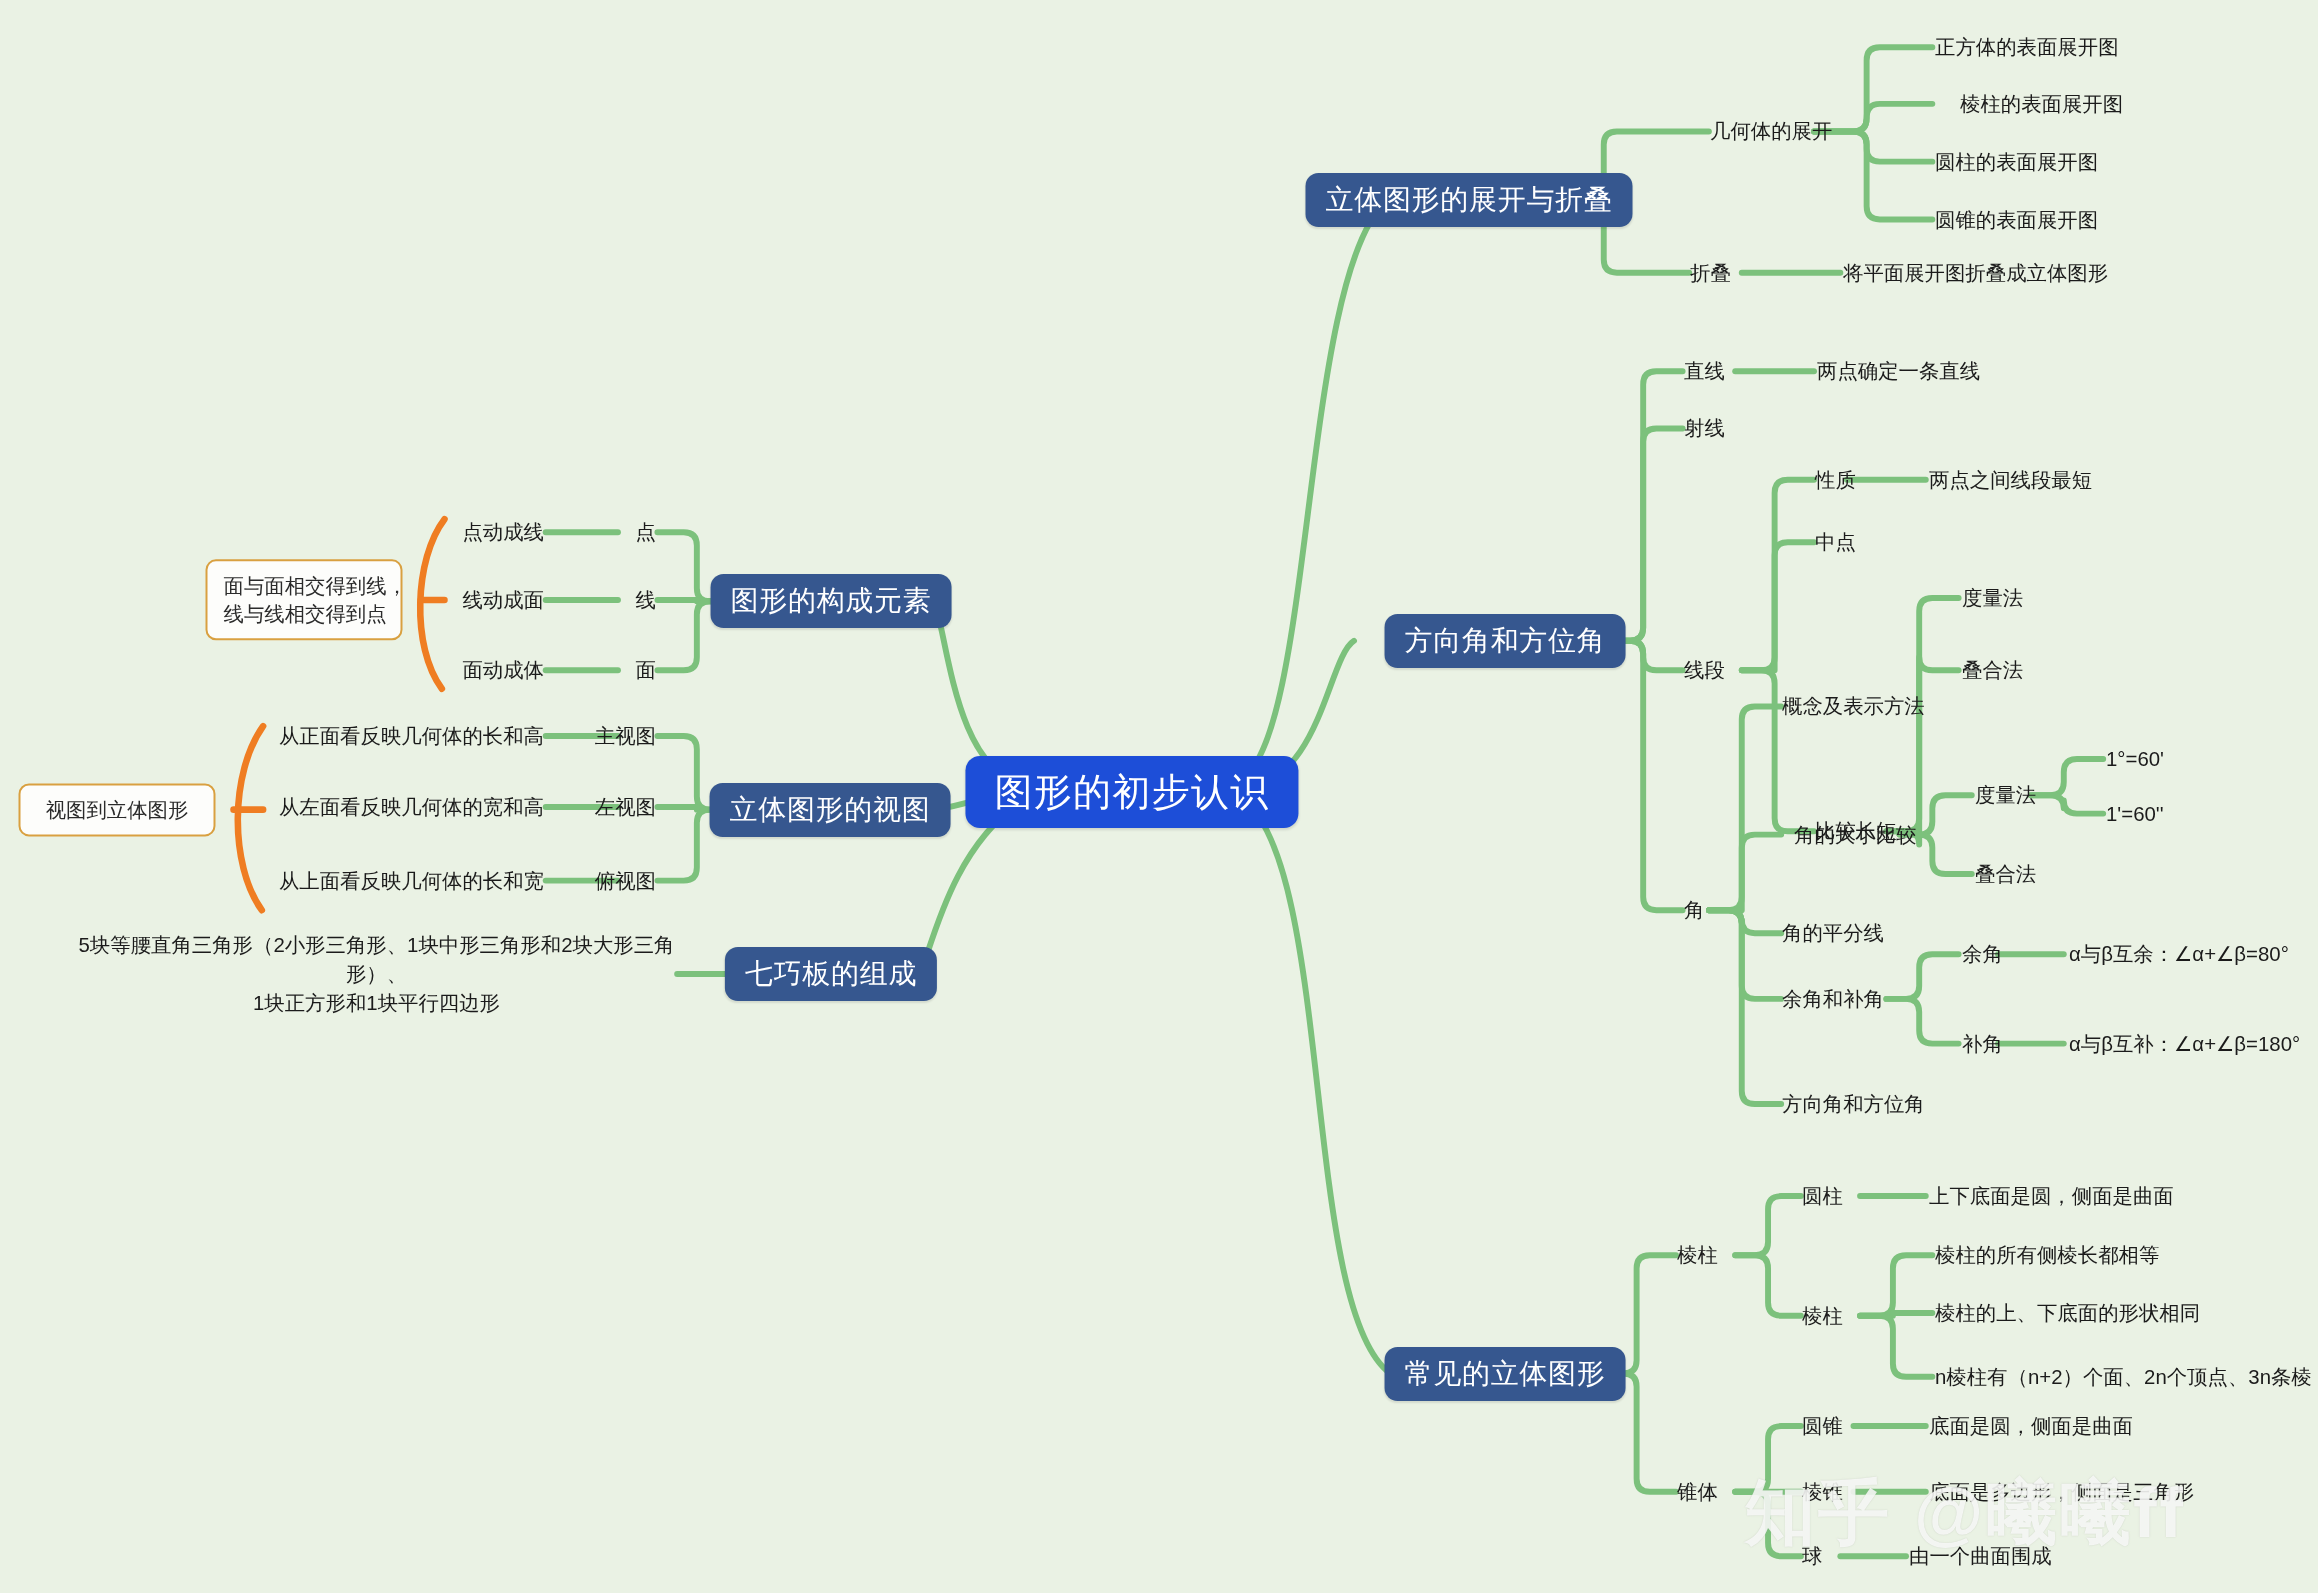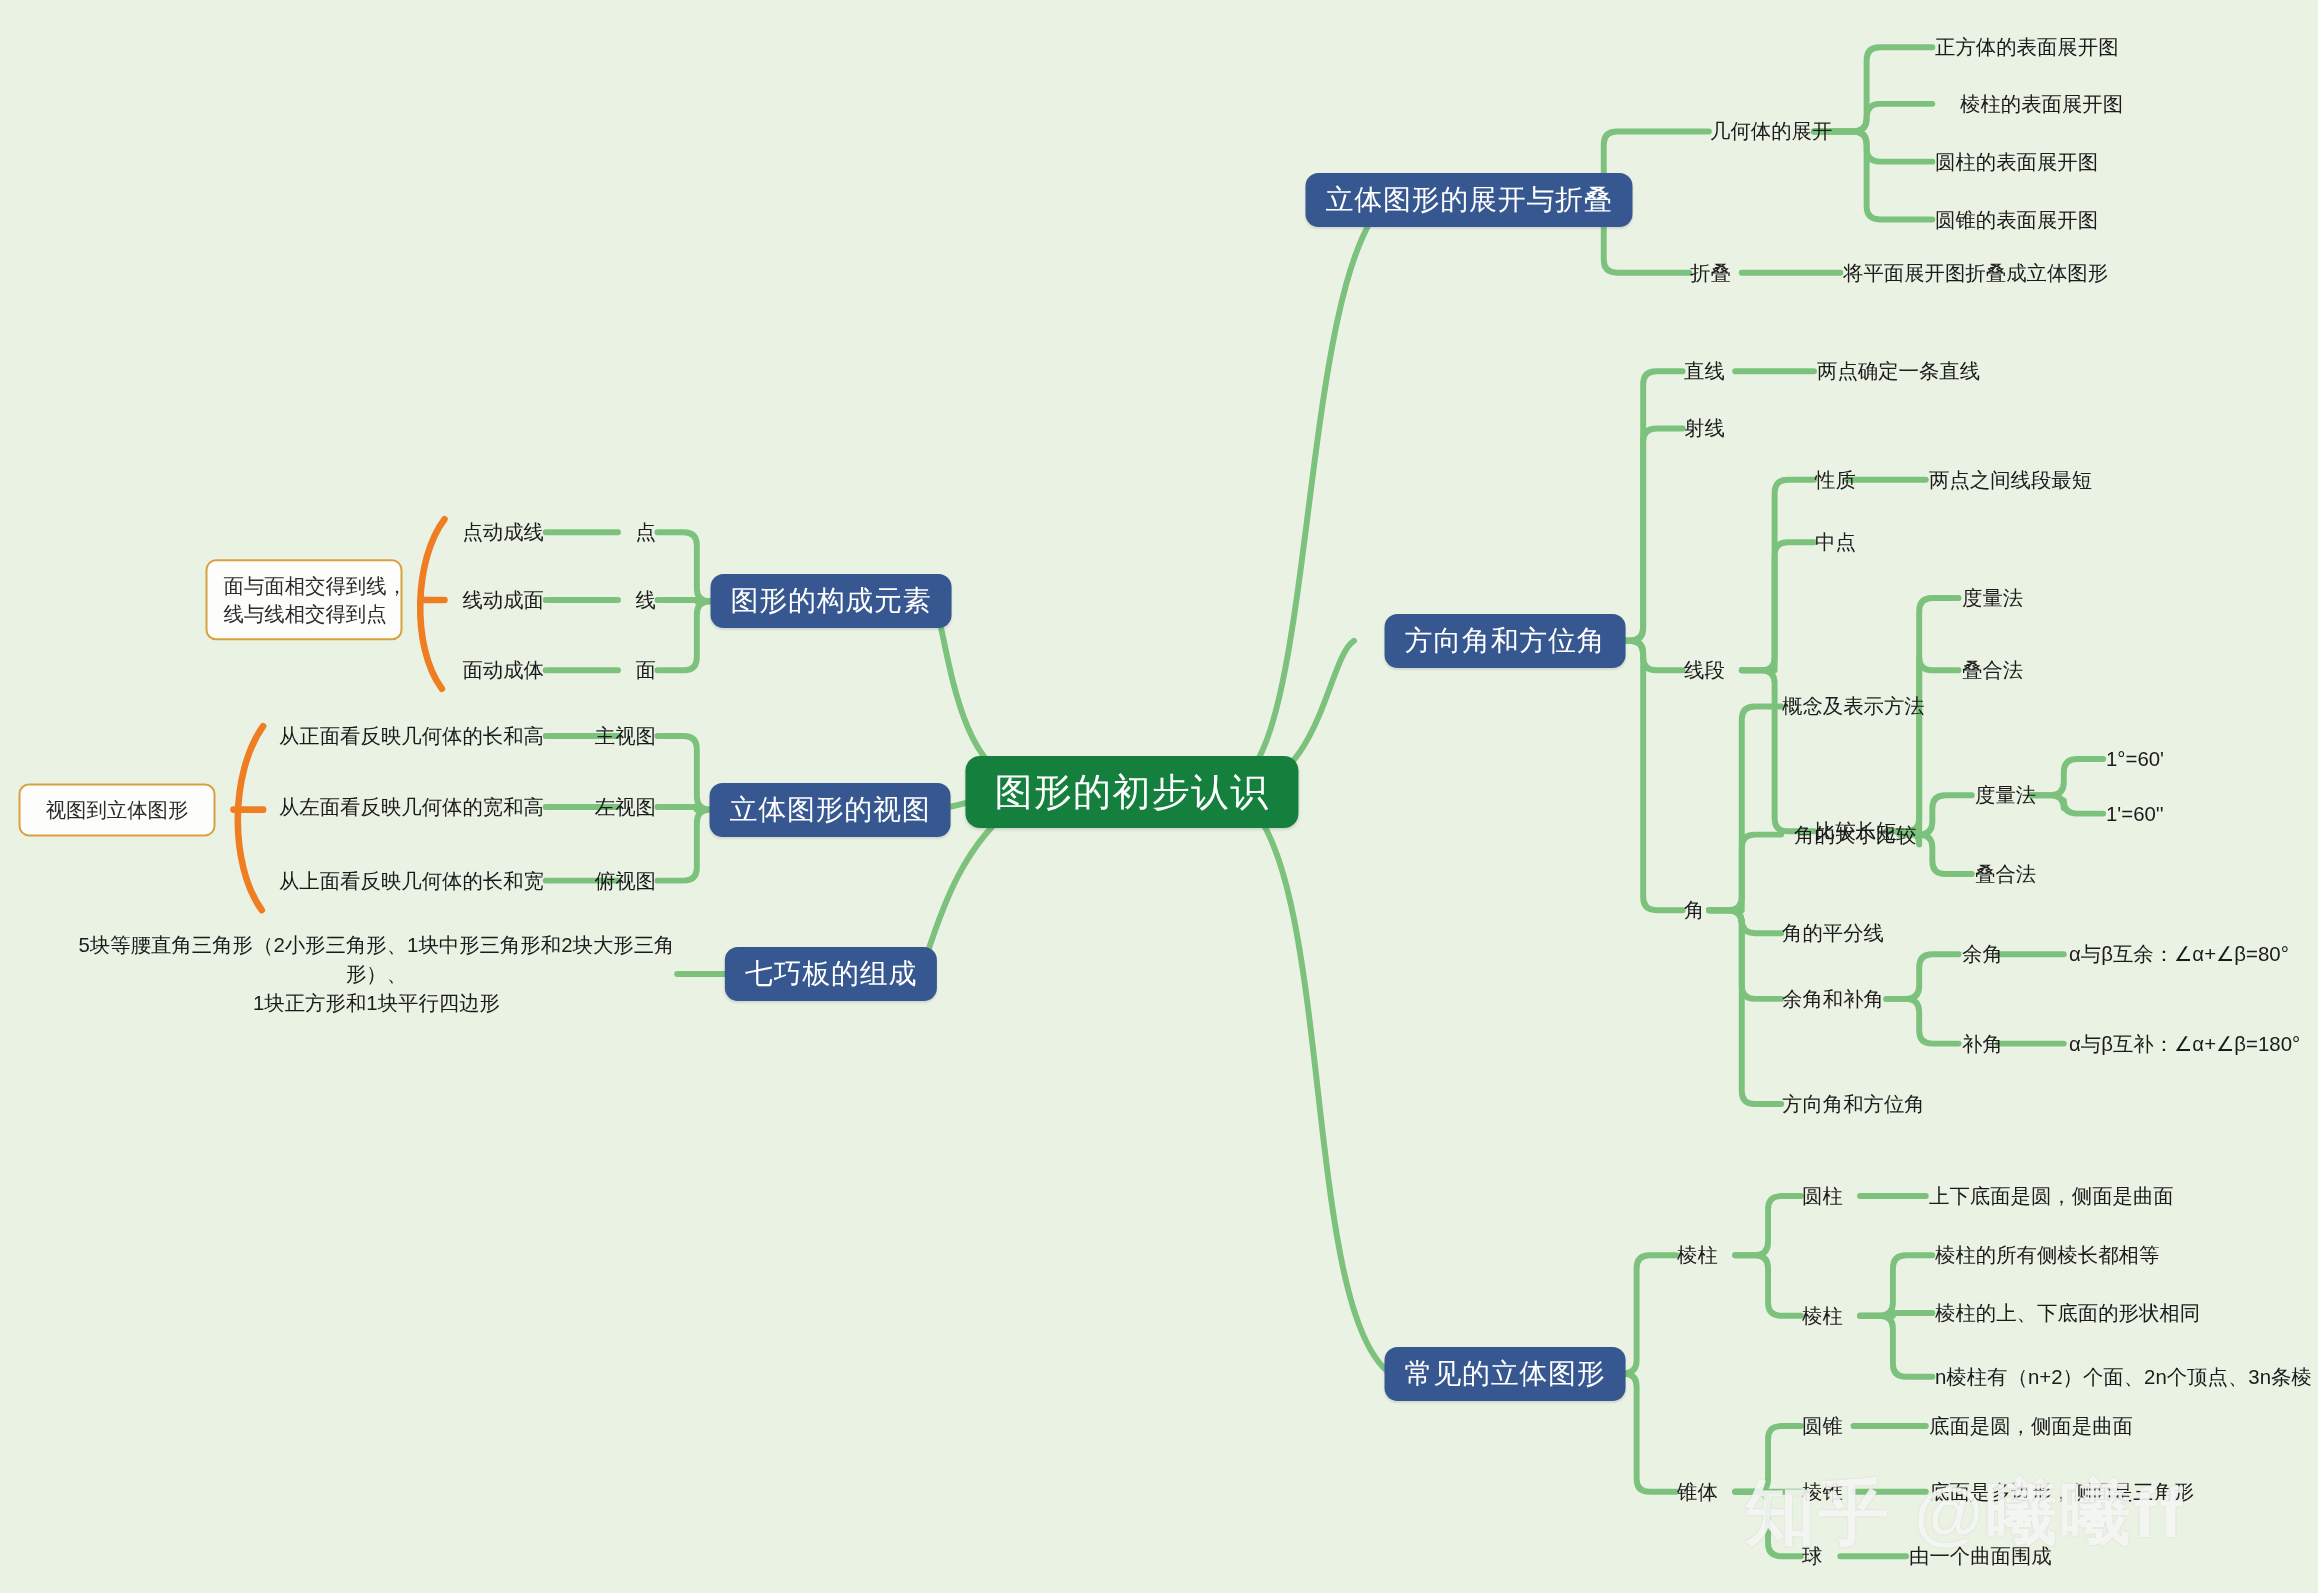--- a/index.html
+++ b/index.html
@@ -10,21 +10,21 @@
     overflow:hidden;
     position:relative;
   }
   #canvas{position:absolute;inset:0;}
   svg.links{position:absolute;left:0;top:0;width:2319px;height:1593px;pointer-events:none;}
 
   .node{position:absolute;box-sizing:border-box;white-space:nowrap;}
 
   
   .root{
-    background:#15803d;color:#ffffff;
+    background:#1d4ed8;color:#ffffff;
     border-radius:14.5px;
     padding:17px 29px;
     font-size:38px;letter-spacing:1.3px;
     line-height:1;
     box-shadow:0 1.3px 2.6px rgba(0,0,0,.12);
   }
   
   .blue{
     background:#36578f;color:#ffffff;
     border-radius:13px;

